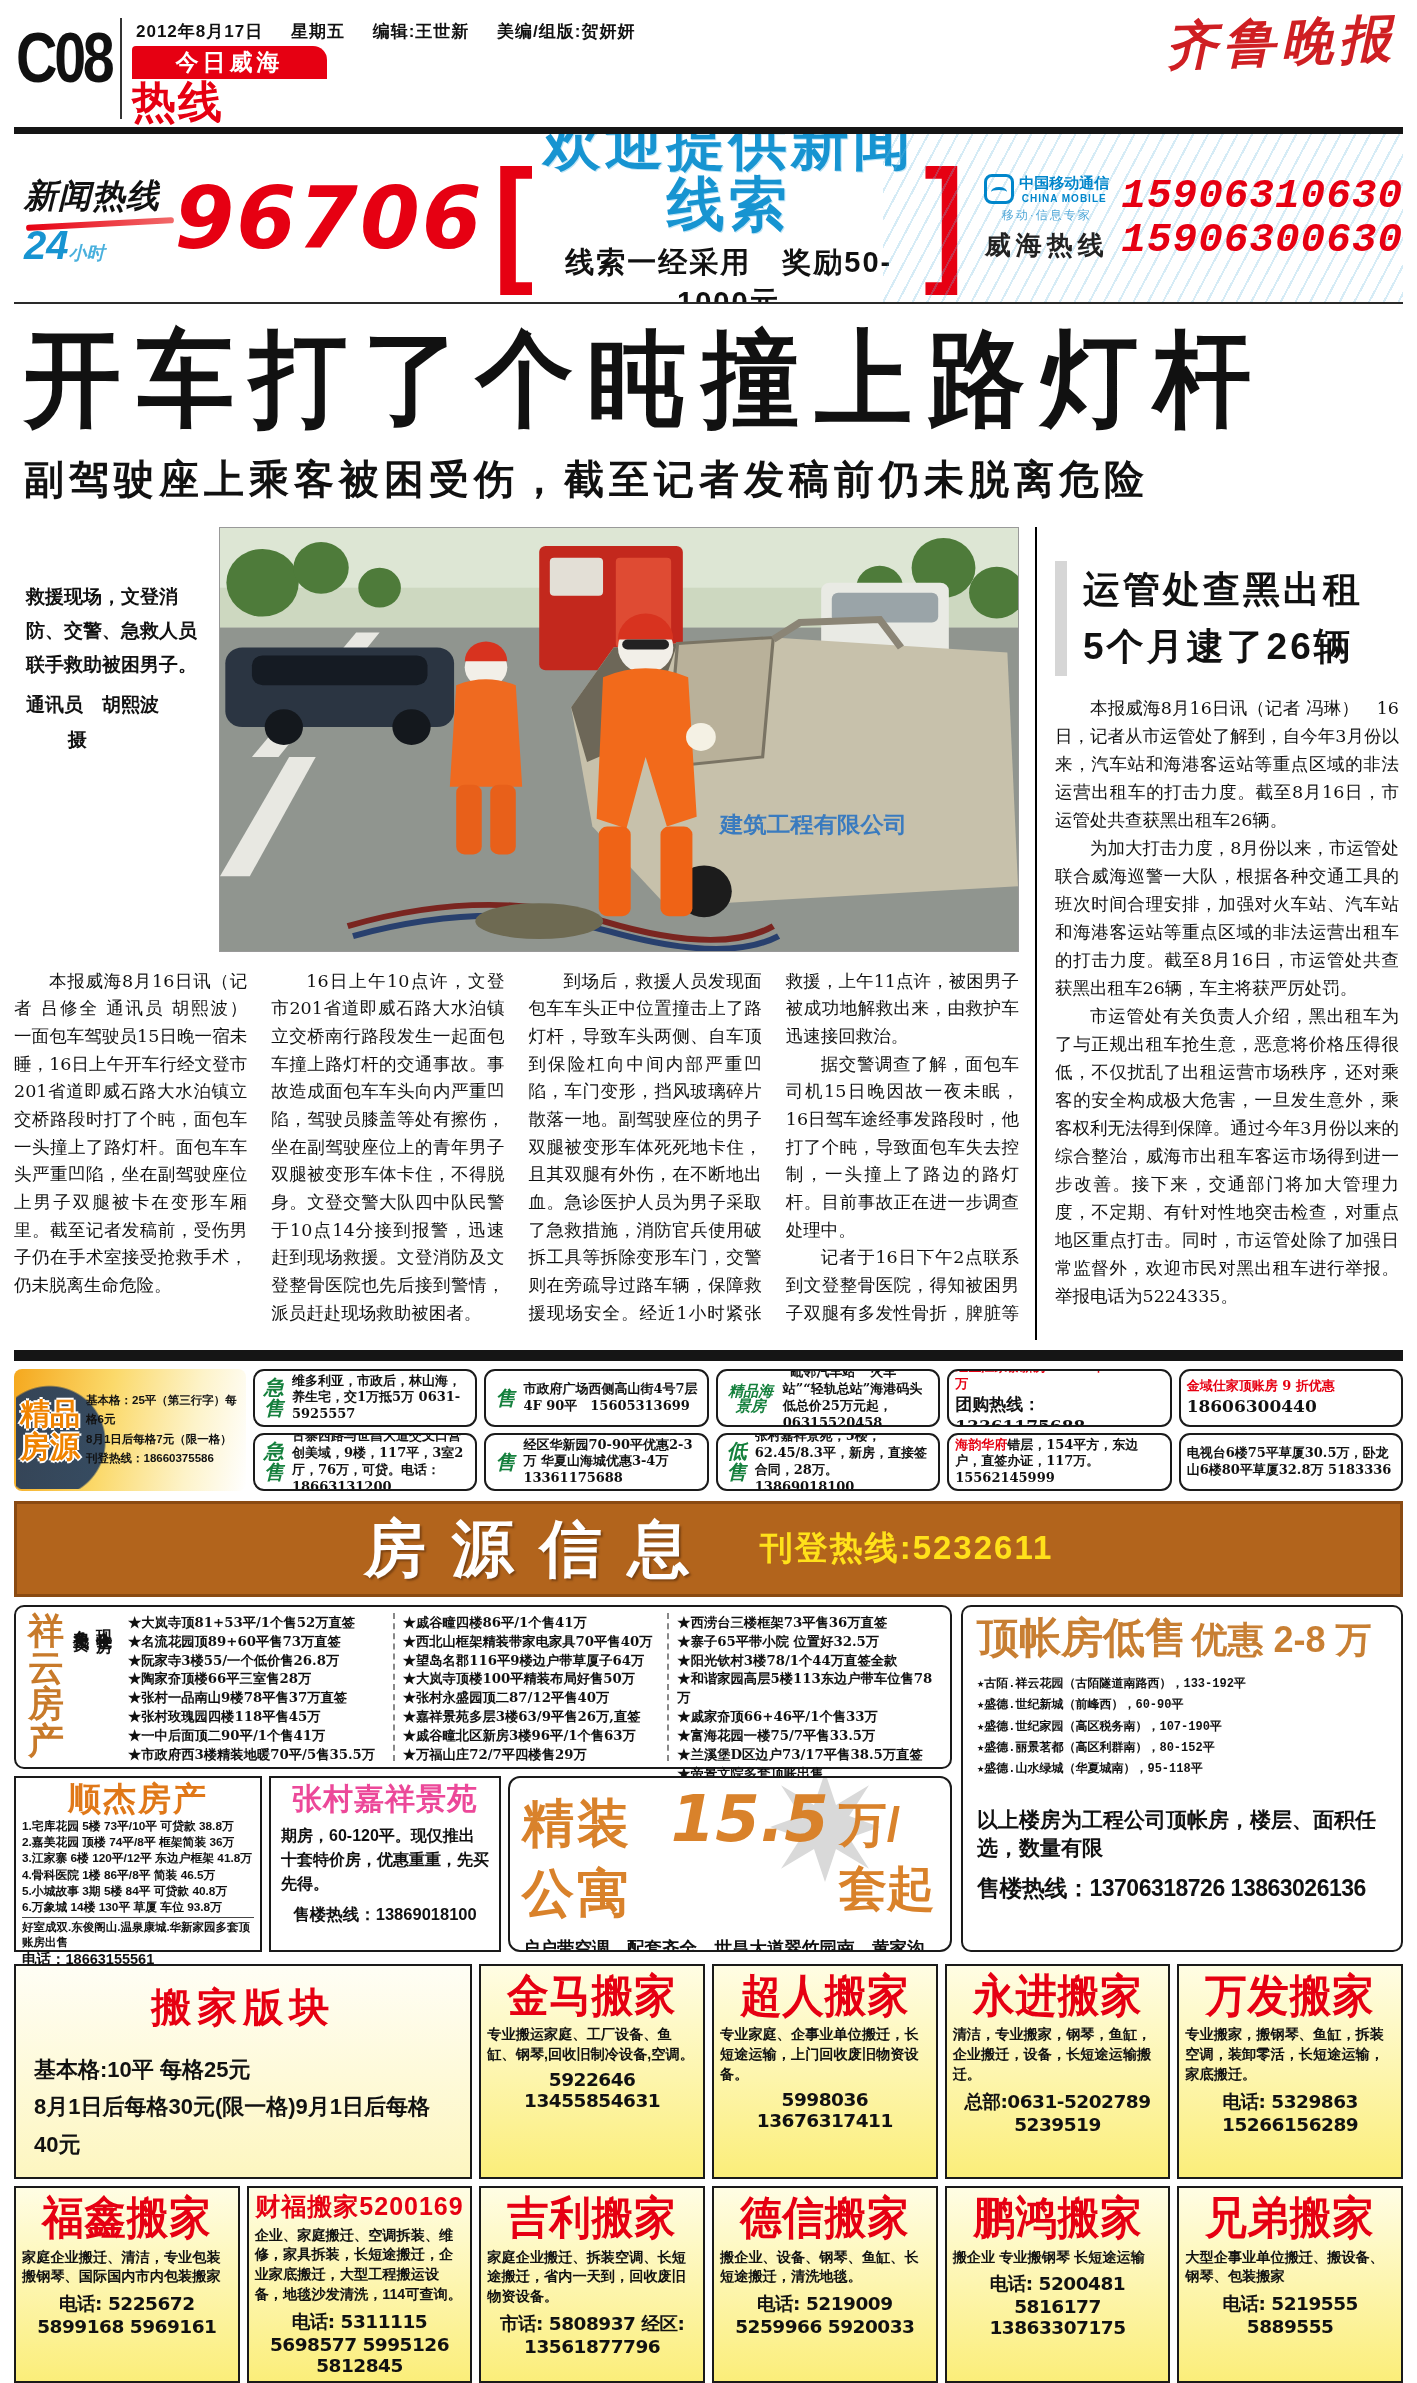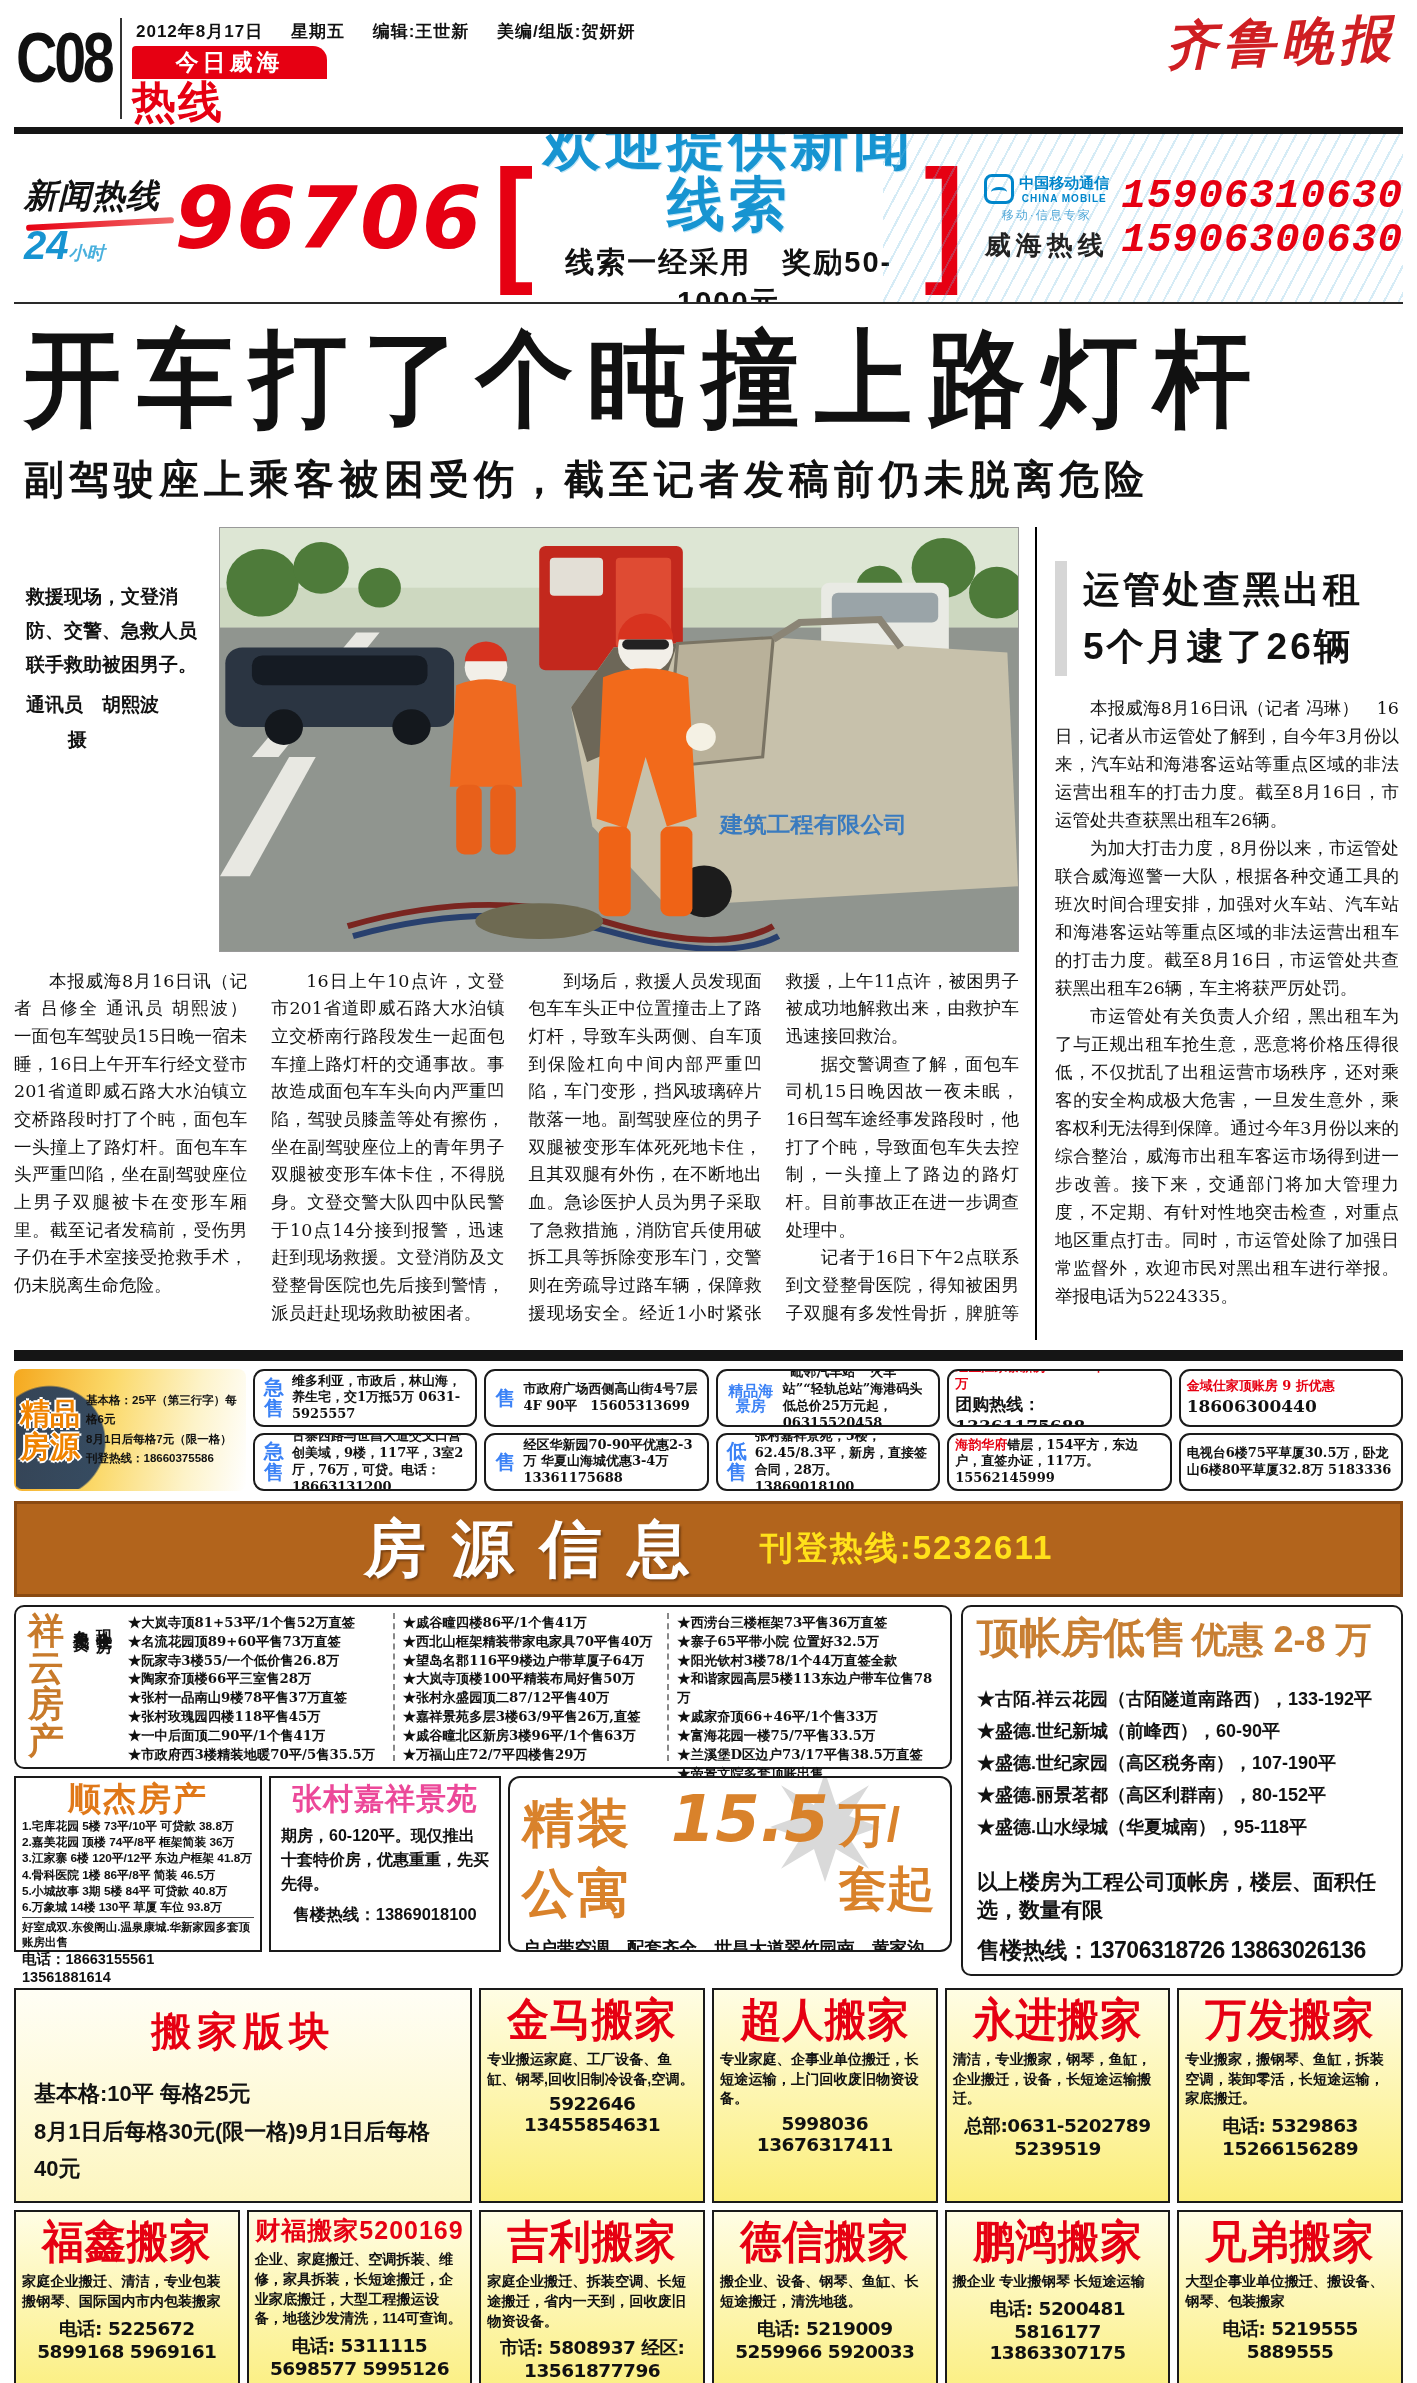--- a/index.html
+++ b/index.html
@@ -100,22 +100,22 @@
            background:radial-gradient(circle at 35% 60%, #13325f 0 58%, transparent 60%);
            opacity:.85; }
   .promo-name { position:relative; width:72px; text-align:center; color:#f08300;
                 font-size:30px; font-weight:900; line-height:1.1;
                 text-shadow:-2px 0 #fff,2px 0 #fff,0 -2px #fff,0 2px #fff; }
   .promo-lines { position:relative; flex:1; font-size:11.5px; font-weight:700;
                  line-height:1.7; padding-right:4px; }
   .strip-col { flex:1; display:flex; flex-direction:column; gap:6px; }
   .strip-ad { flex:1; border:2.5px solid #1a1a1a; border-radius:11px; padding:3px 6px;
               display:flex; align-items:center; gap:5px; background:#fff; overflow:hidden; }
-  .s-label { width:26px; color:#3b82f6; font-size:20px; font-weight:900; line-height:1.02;
-             text-align:center; flex:none; }
+  .s-label { width:26px; color:#15803d; font-size:20px; font-weight:900; line-height:1.02;
+             text-align:center; flex:none;font-style:italic; }
   .s-label.wide { width:54px; font-size:15px; }
   .s-text { flex:1; font-size:13px; font-weight:800; line-height:1.3;
             font-family:"DejaVu Serif","Liberation Serif",serif; }
   .s-red { color:#e60012; }
   .s-center { text-align:center; font-size:17px; }
 
   
   .housing-banner { margin:10px 14px 0; height:96px; background:#b2641c;
                     border:3px solid #8a4a12; display:flex; align-items:center;
                     justify-content:center; gap:44px; }
@@ -480,21 +480,21 @@
         </div>
         <div class="ap-body">户户带空调，配套齐全，世昌大道翠竹园南，黄家沟生活小区吉祥苑公寓，周边小学、市场、大型超市等齐备，证全可贷。电话：3656888</div>
       </div>
     </div>
   </div>
   <div class="strip-ad" style="flex:1; flex-direction:column; align-items:flex-start; border-radius:10px; padding:8px 14px;">
     <div style="color:#c87f33; font-weight:900; line-height:1.1;">
       <span style="font-size:42px;">顶帐房低售</span>
       <span style="font-size:36px;">优惠 2-8 万</span>
     </div>
-    <div style="font-family:Liberation Sans, sans-serif; font-size:18px; font-weight:800; line-height:1.78; margin-top:17px;">
+    <div style="font-family:Liberation Mono, monospace; font-size:12px; font-weight:800; line-height:1.78; margin-top:8px;">
         <div>★古陌.祥云花园（古陌隧道南路西），133-192平</div>
         <div>★盛德.世纪新城（前峰西），60-90平</div>
         <div>★盛德.世纪家园（高区税务南），107-190平</div>
         <div>★盛德.丽景茗都（高区利群南），80-152平</div>
         <div>★盛德.山水绿城（华夏城南），95-118平</div>
       </div>
     <div style="font-size:21px; font-weight:900; margin-top:20px;">以上楼房为工程公司顶帐房，楼层、面积任选，数量有限</div>
     <div style="font-size:23px; font-weight:900; margin-top:6px; letter-spacing:-.5px;">售楼热线：13706318726 13863026136</div>
   </div>
 </div>

